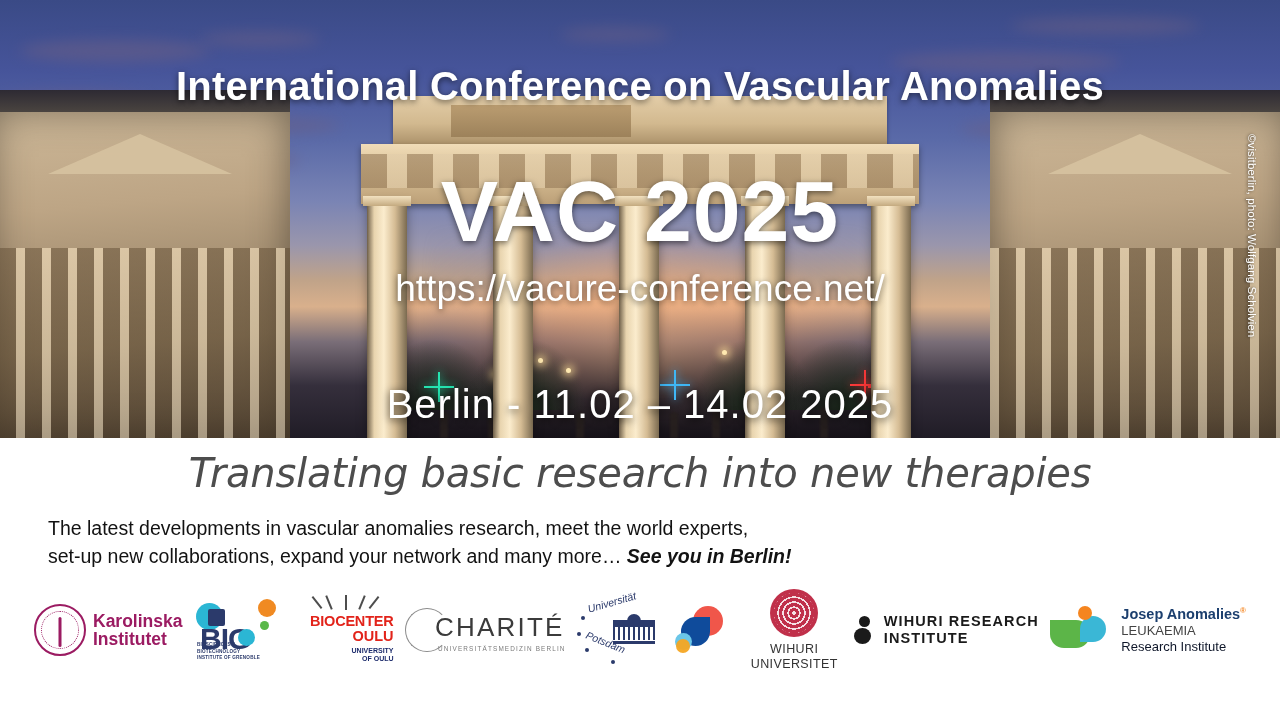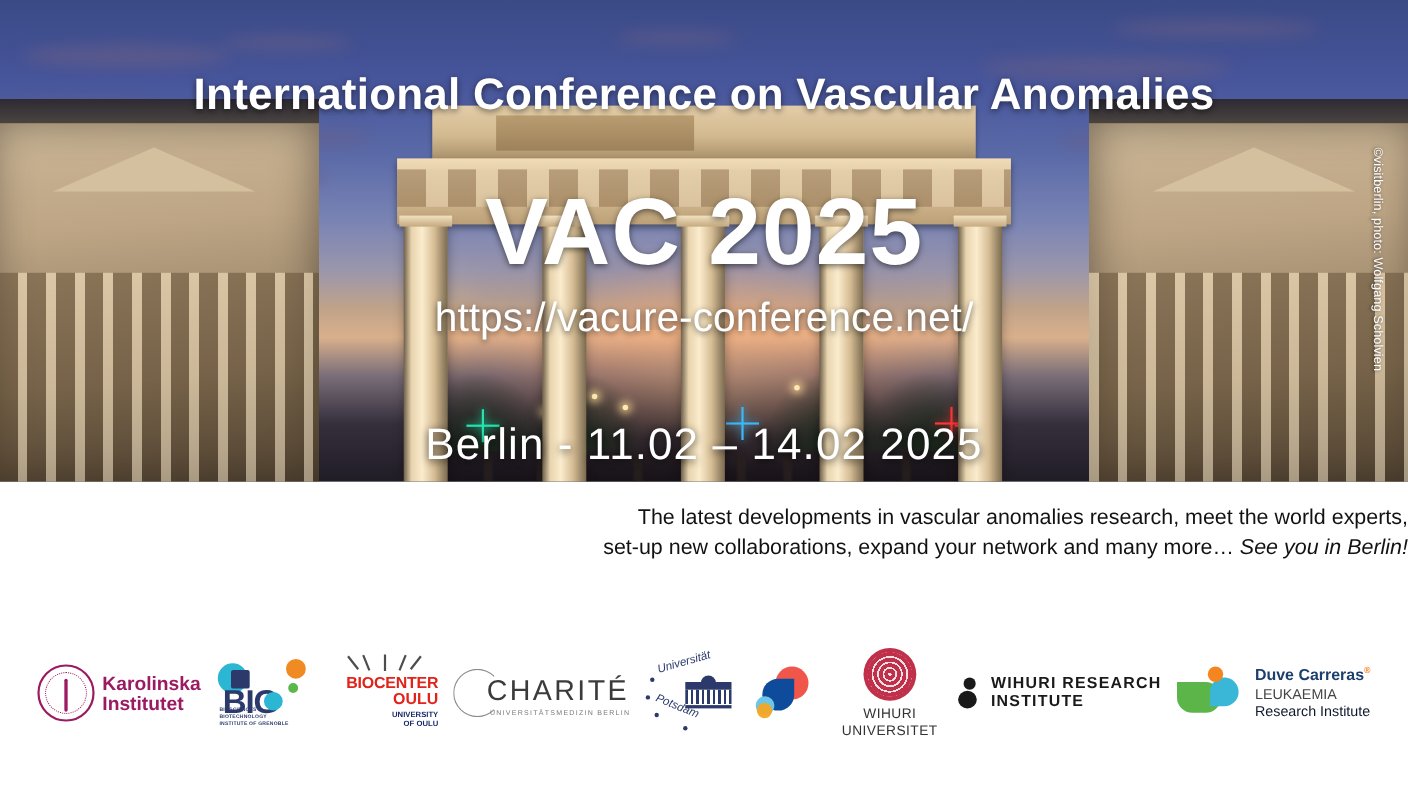--- a/index.html
+++ b/index.html
@@ -107,23 +107,23 @@
      transform:rotate(90deg); transform-origin:center center;
      font-size:11.5px; color:#fff; white-space:nowrap;
      text-shadow:0 1px 3px rgba(0,0,0,.7); letter-spacing:.1px;
   }
 
   
   #lower { position:absolute; left:0; top:438px; width:1280px; height:282px; background:#fff; }
   #tagline { text-align:center; margin-top:12px; font-size:40px; font-style:italic;
      font-weight:400; color:#4d4d4d; font-family:"DejaVu Sans", sans-serif;
      letter-spacing:-.2px; }
-  #blurb { text-align:right; margin-top:18px; font-size:19.5px; color:#121212;
-     line-height:1.45; }
-  #blurb .em { font-style:italic; }
+  #blurb { text-align:left; margin-top:18px; font-size:19.5px; color:#121212;
+     line-height:1.45;margin-left:48px; }
+  #blurb .em { font-style:italic;font-weight:bold; }
 
   
   #logos { position:absolute; left:0; top:137px; width:1280px; height:110px;
      display:flex; align-items:center; justify-content:space-between;
      padding:0 34px; }
   .logo { display:flex; align-items:center; height:76px; }
 
   
   .ki-seal { width:52px; height:52px; border-radius:50%;
      border:2px solid #9b1b62; position:relative; margin-right:7px; }
@@ -304,20 +304,21 @@
     <div class="hero-txt" id="title-line">International Conference on Vascular Anomalies</div>
     <div class="hero-txt" id="vac-line">VAC 2025</div>
     <div class="hero-txt" id="url-line">https://vacure-conference.net/</div>
     <div class="hero-txt" id="date-line">Berlin  -   11.02 – 14.02 2025</div>
 
     <div id="photo-credit">©visitberlin, photo: Wolfgang Scholvien</div>
   </div>
 
   <div id="lower">
 
+    <div id="tagline">Translating basic research into new therapies</div>
 
     <div id="blurb">
       <div>The latest developments in vascular anomalies research, meet the world experts,</div>
       <div>
         <span>set-up new collaborations, expand your network and many more… </span><span class="em">See you in Berlin!</span>
       </div>
     </div>
 
     <div id="logos">
 
@@ -423,21 +424,21 @@
       </div>
 
       <div class="logo">
         <div class="jc-wrap">
           <div class="jc-mark">
             <div class="jc-green"></div>
             <div class="jc-cyan"></div>
             <div class="jc-dot"></div>
           </div>
           <div>
-            <div class="jc-l1"><span>Duve Carreras</span><sup>®</sup></div>
+            <div class="jc-l1"><span>Josep Anomalies</span><sup>®</sup></div>
             <div class="jc-l2">LEUKAEMIA</div>
             <div class="jc-l3">Research Institute</div>
           </div>
         </div>
       </div>
 
     </div>
   </div>
 </div>
 

